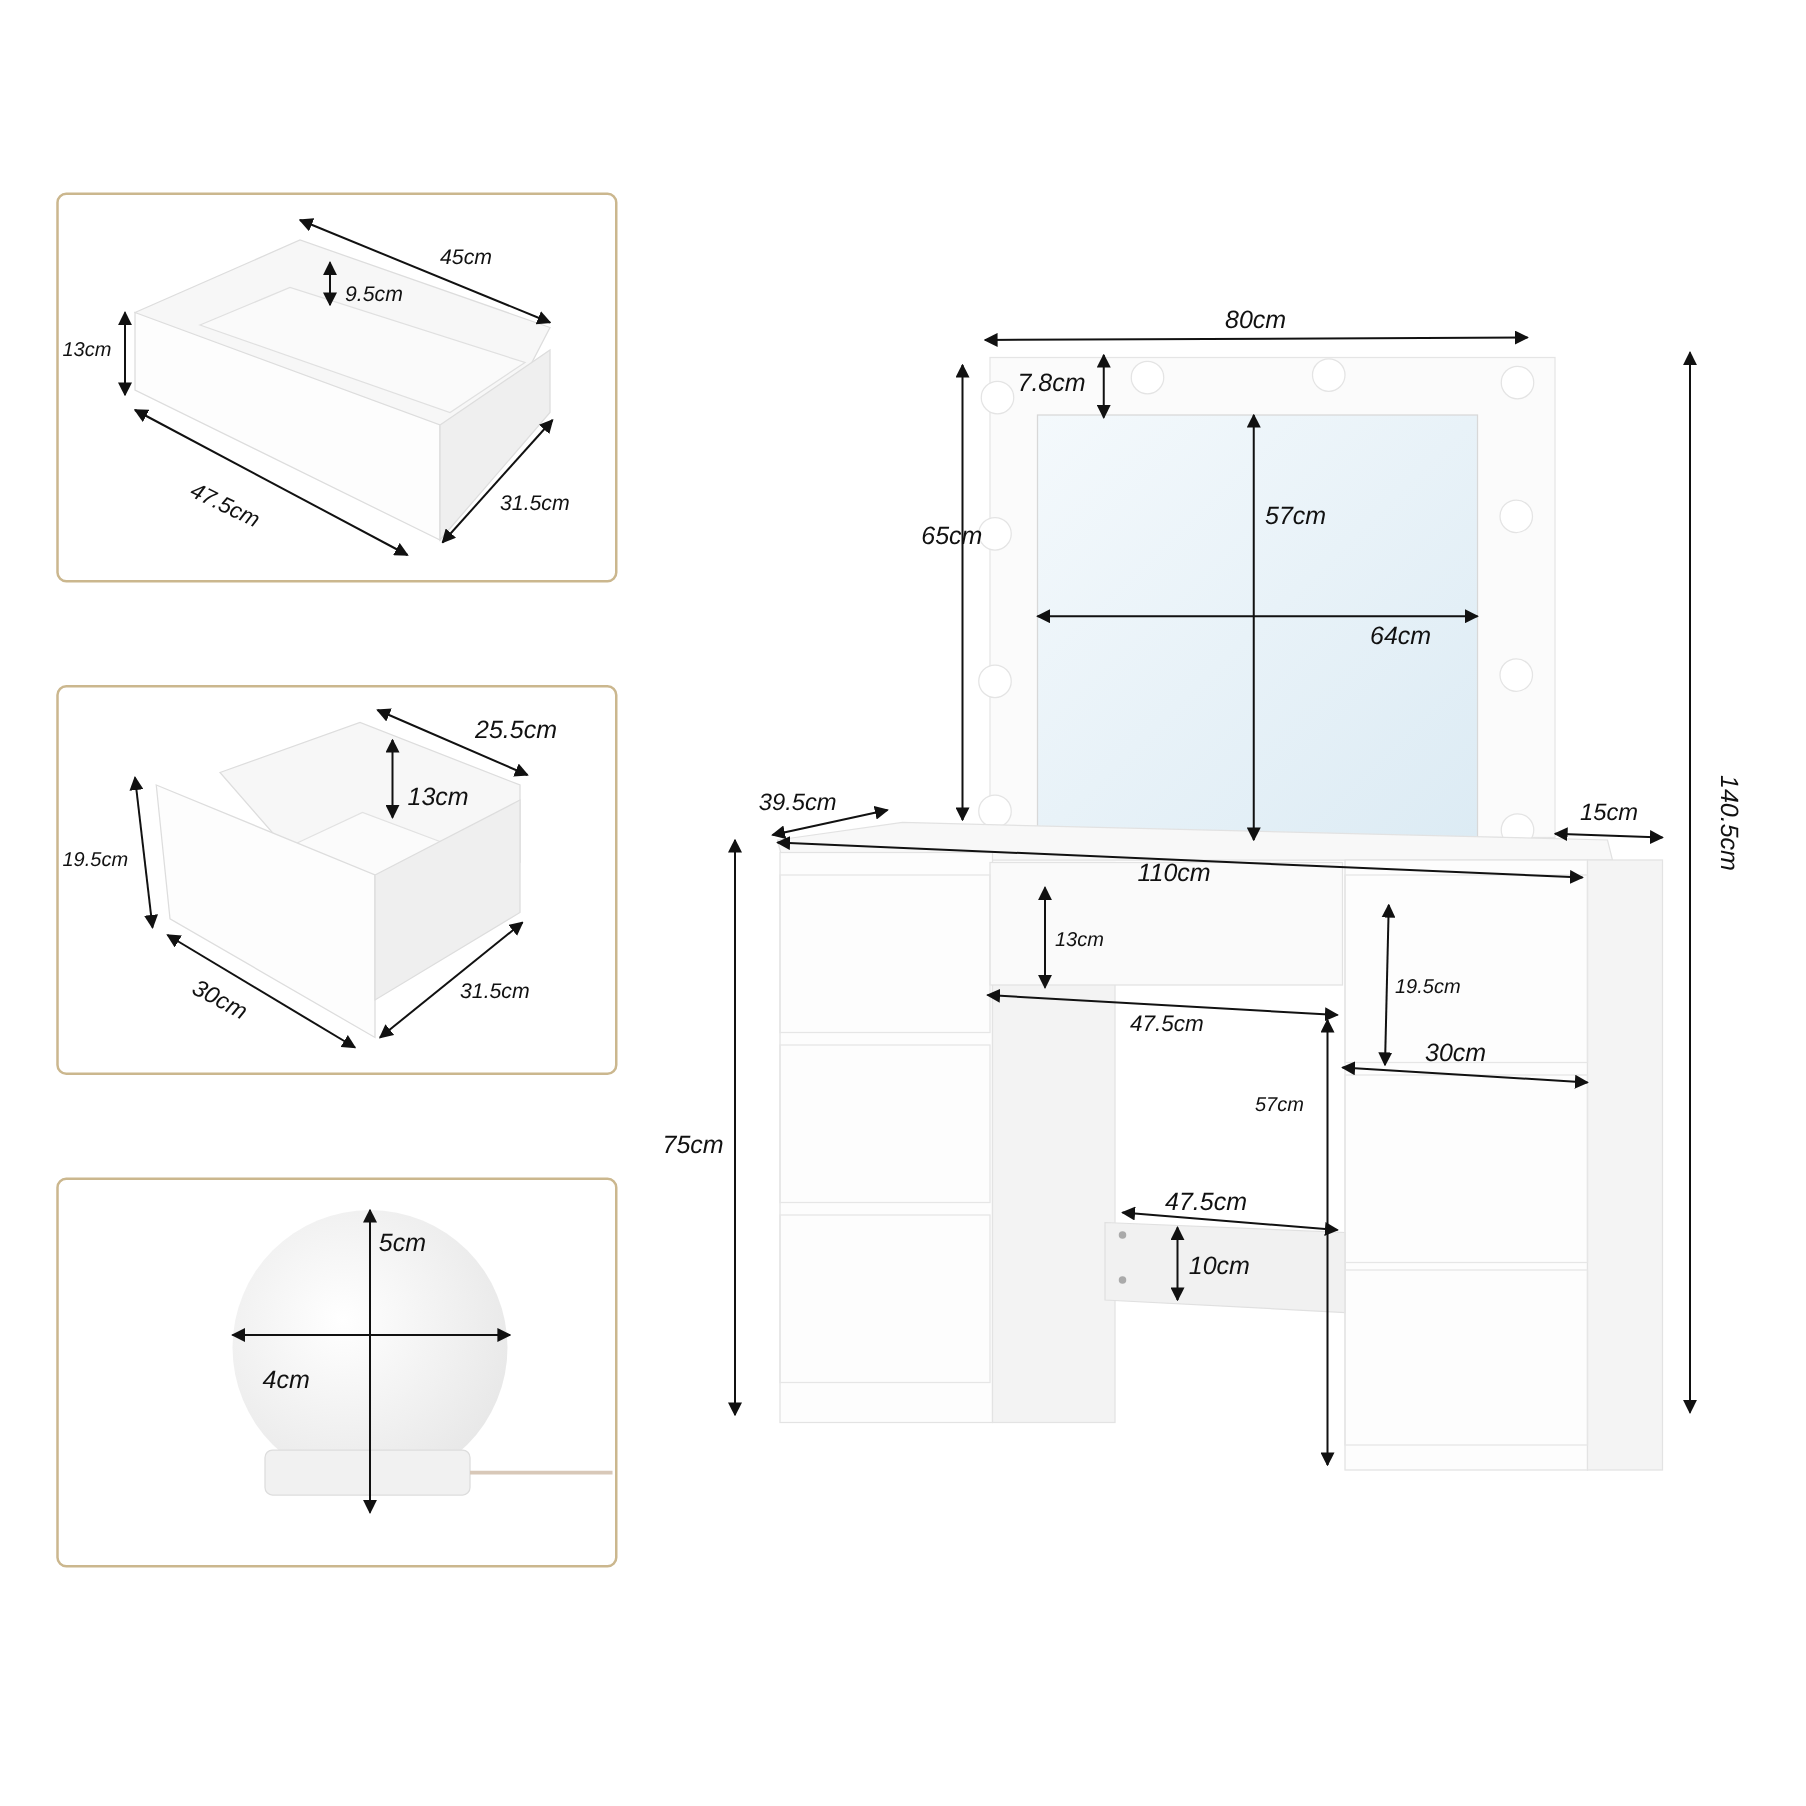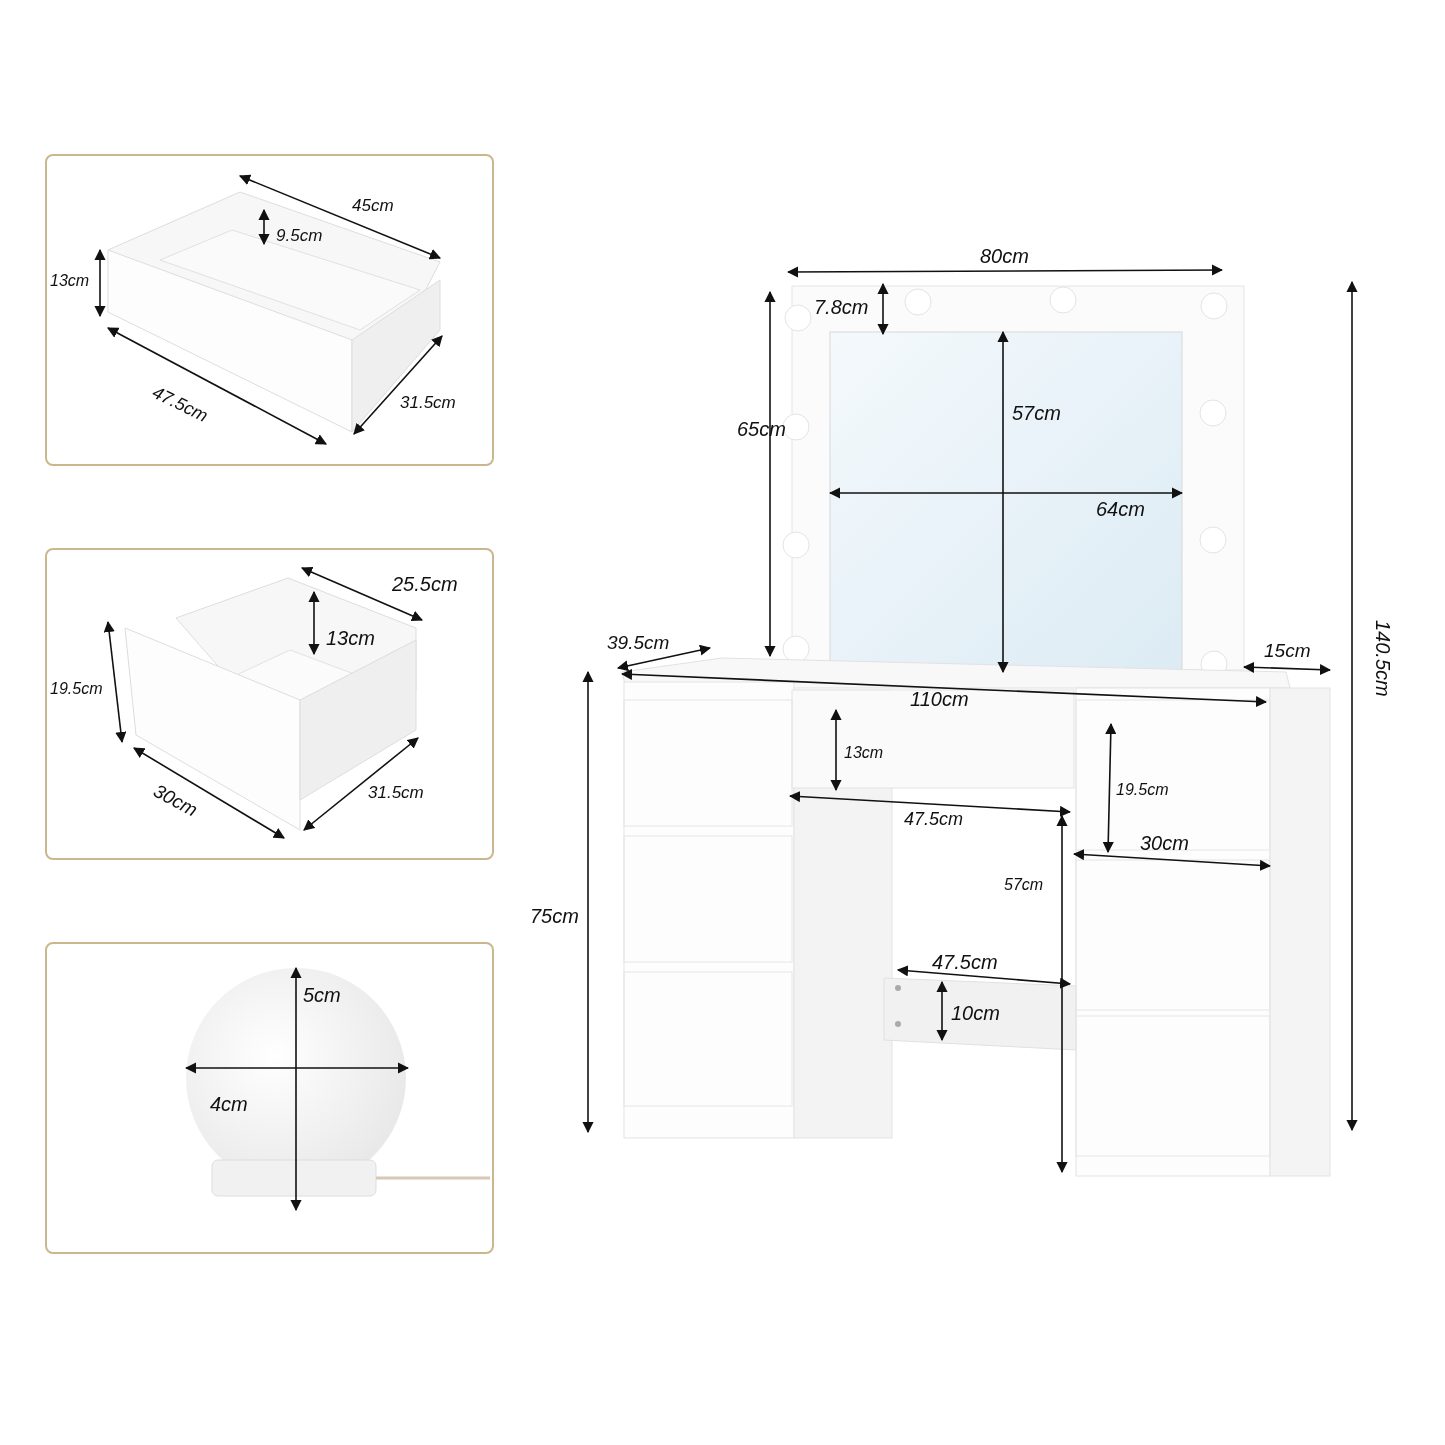--- a/index.html
+++ b/index.html
@@ -122,21 +122,21 @@
     <line x1="942" y1="982" x2="942" y2="1040" marker-start="url(#ah)" marker-end="url(#ah)"></line>
   </g>
 </svg>
 
 <div class="lbl" style="left:352px;top:196px;font-size:17px;transform:rotate(0deg);">45cm</div>
 <div class="lbl" style="left:276px;top:226px;font-size:17px;">9.5cm</div>
 <div class="lbl" style="left:50px;top:272px;font-size:16px;">13cm</div>
 <div class="lbl" style="left:158px;top:382px;font-size:18px;transform:rotate(26deg);transform-origin:left top;">47.5cm</div>
 <div class="lbl" style="left:400px;top:393px;font-size:17px;">31.5cm</div>
 
-<div class="lbl" style="left:380px;top:573px;font-size:20px;margin-left:12px;">25.5cm</div>
+<div class="lbl" style="left:380px;top:573px;font-size:20px;">25.5cm</div>
 <div class="lbl" style="left:326px;top:627px;font-size:20px;">13cm</div>
 <div class="lbl" style="left:50px;top:680px;font-size:16px;">19.5cm</div>
 <div class="lbl" style="left:160px;top:780px;font-size:19px;transform:rotate(28deg);transform-origin:left top;">30cm</div>
 <div class="lbl" style="left:368px;top:783px;font-size:17px;">31.5cm</div>
 
 <div class="lbl" style="left:303px;top:984px;font-size:20px;">5cm</div>
 <div class="lbl" style="left:210px;top:1073px;font-size:20px;margin-top:20px;">4cm</div>
 
 <div class="lbl" style="left:980px;top:245px;font-size:20px;text-align:right;">80cm</div>
 <div class="lbl" style="left:814px;top:296px;font-size:20px;font-style:italic;">7.8cm</div>

